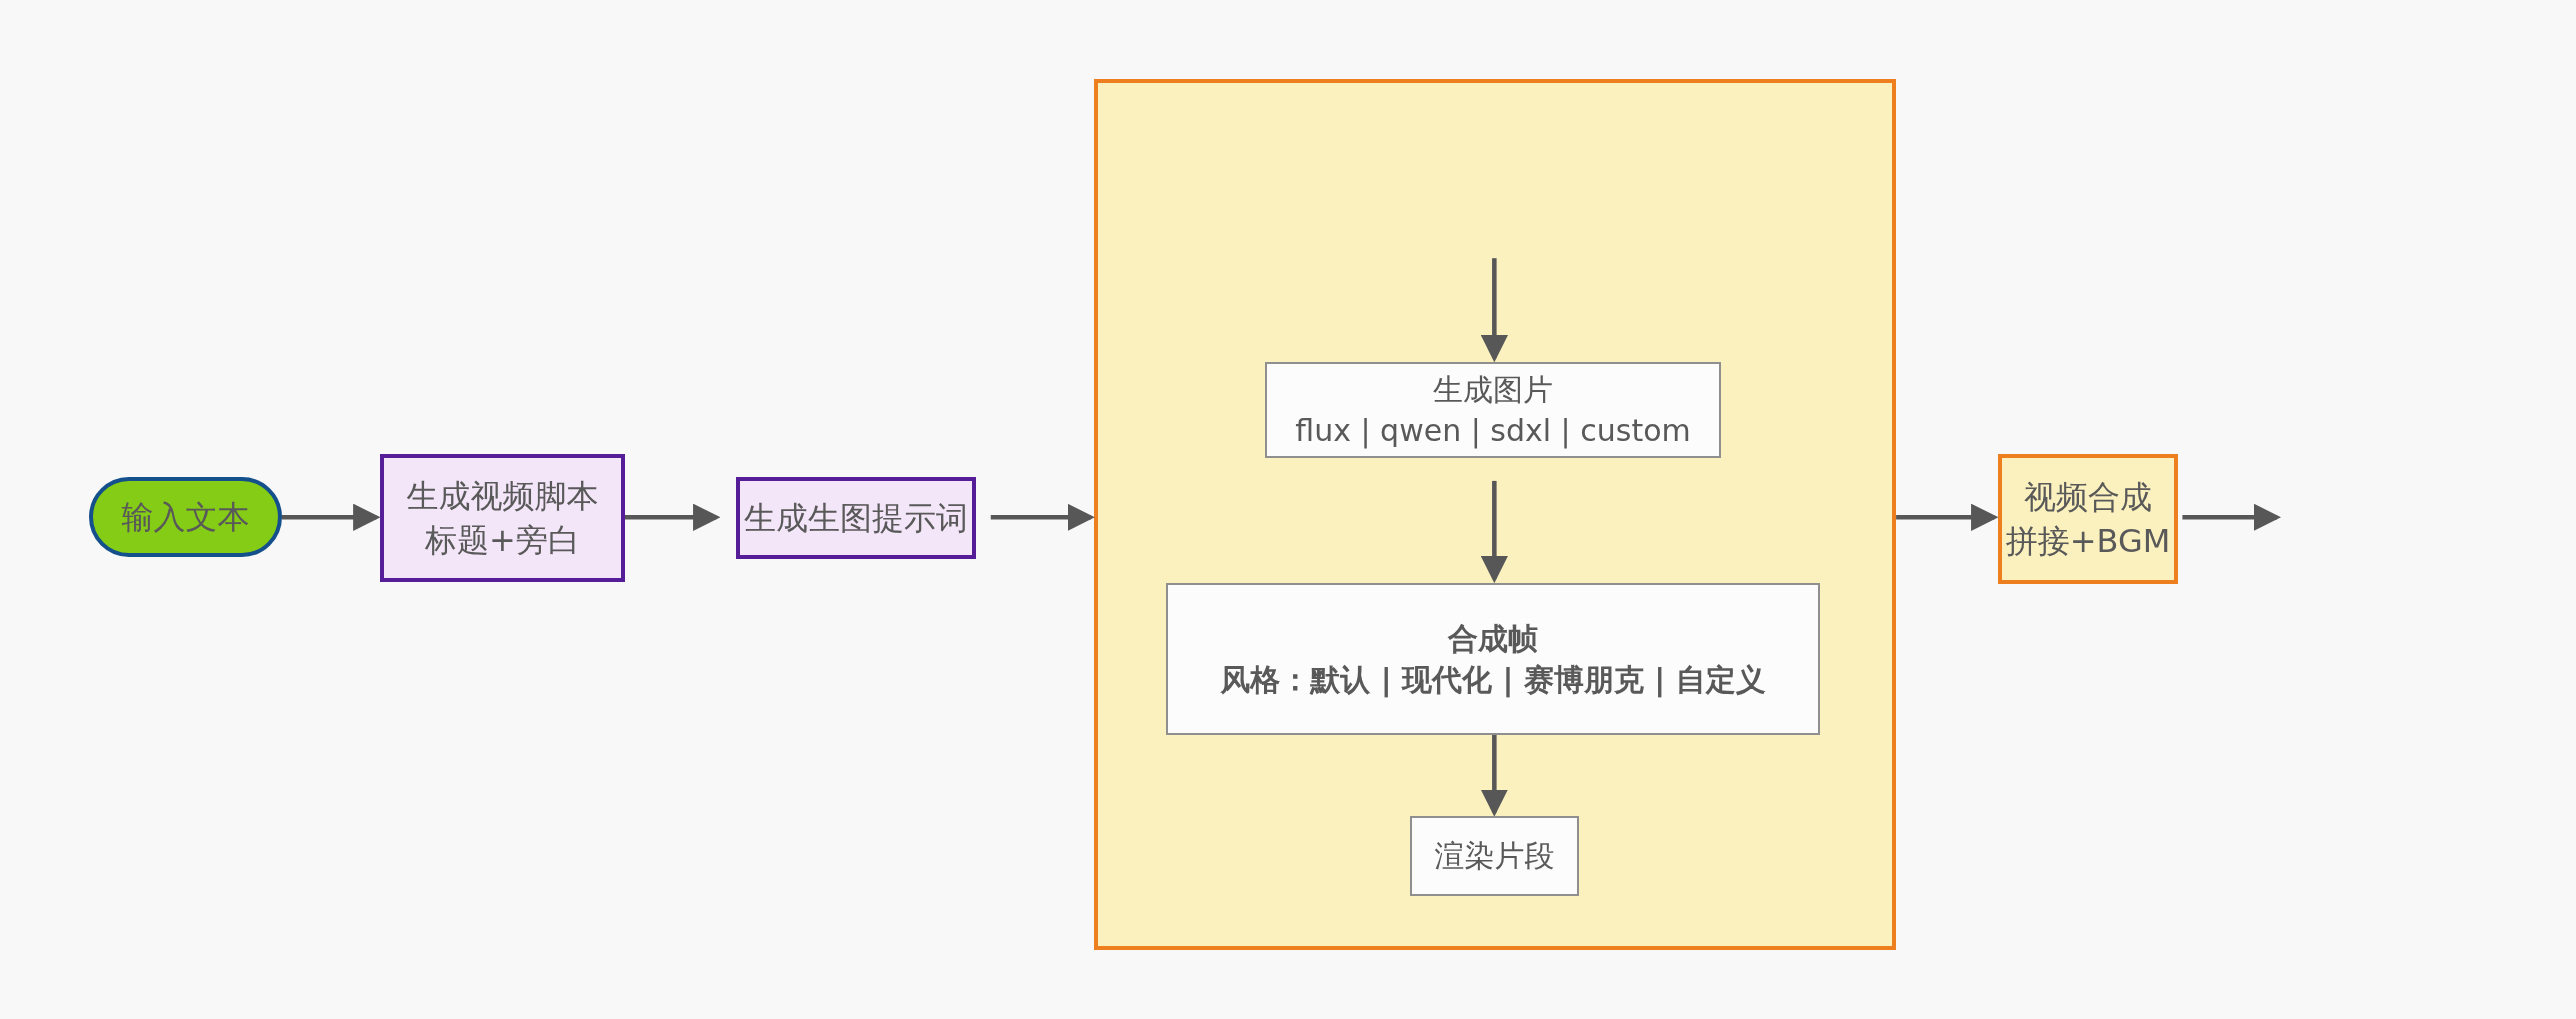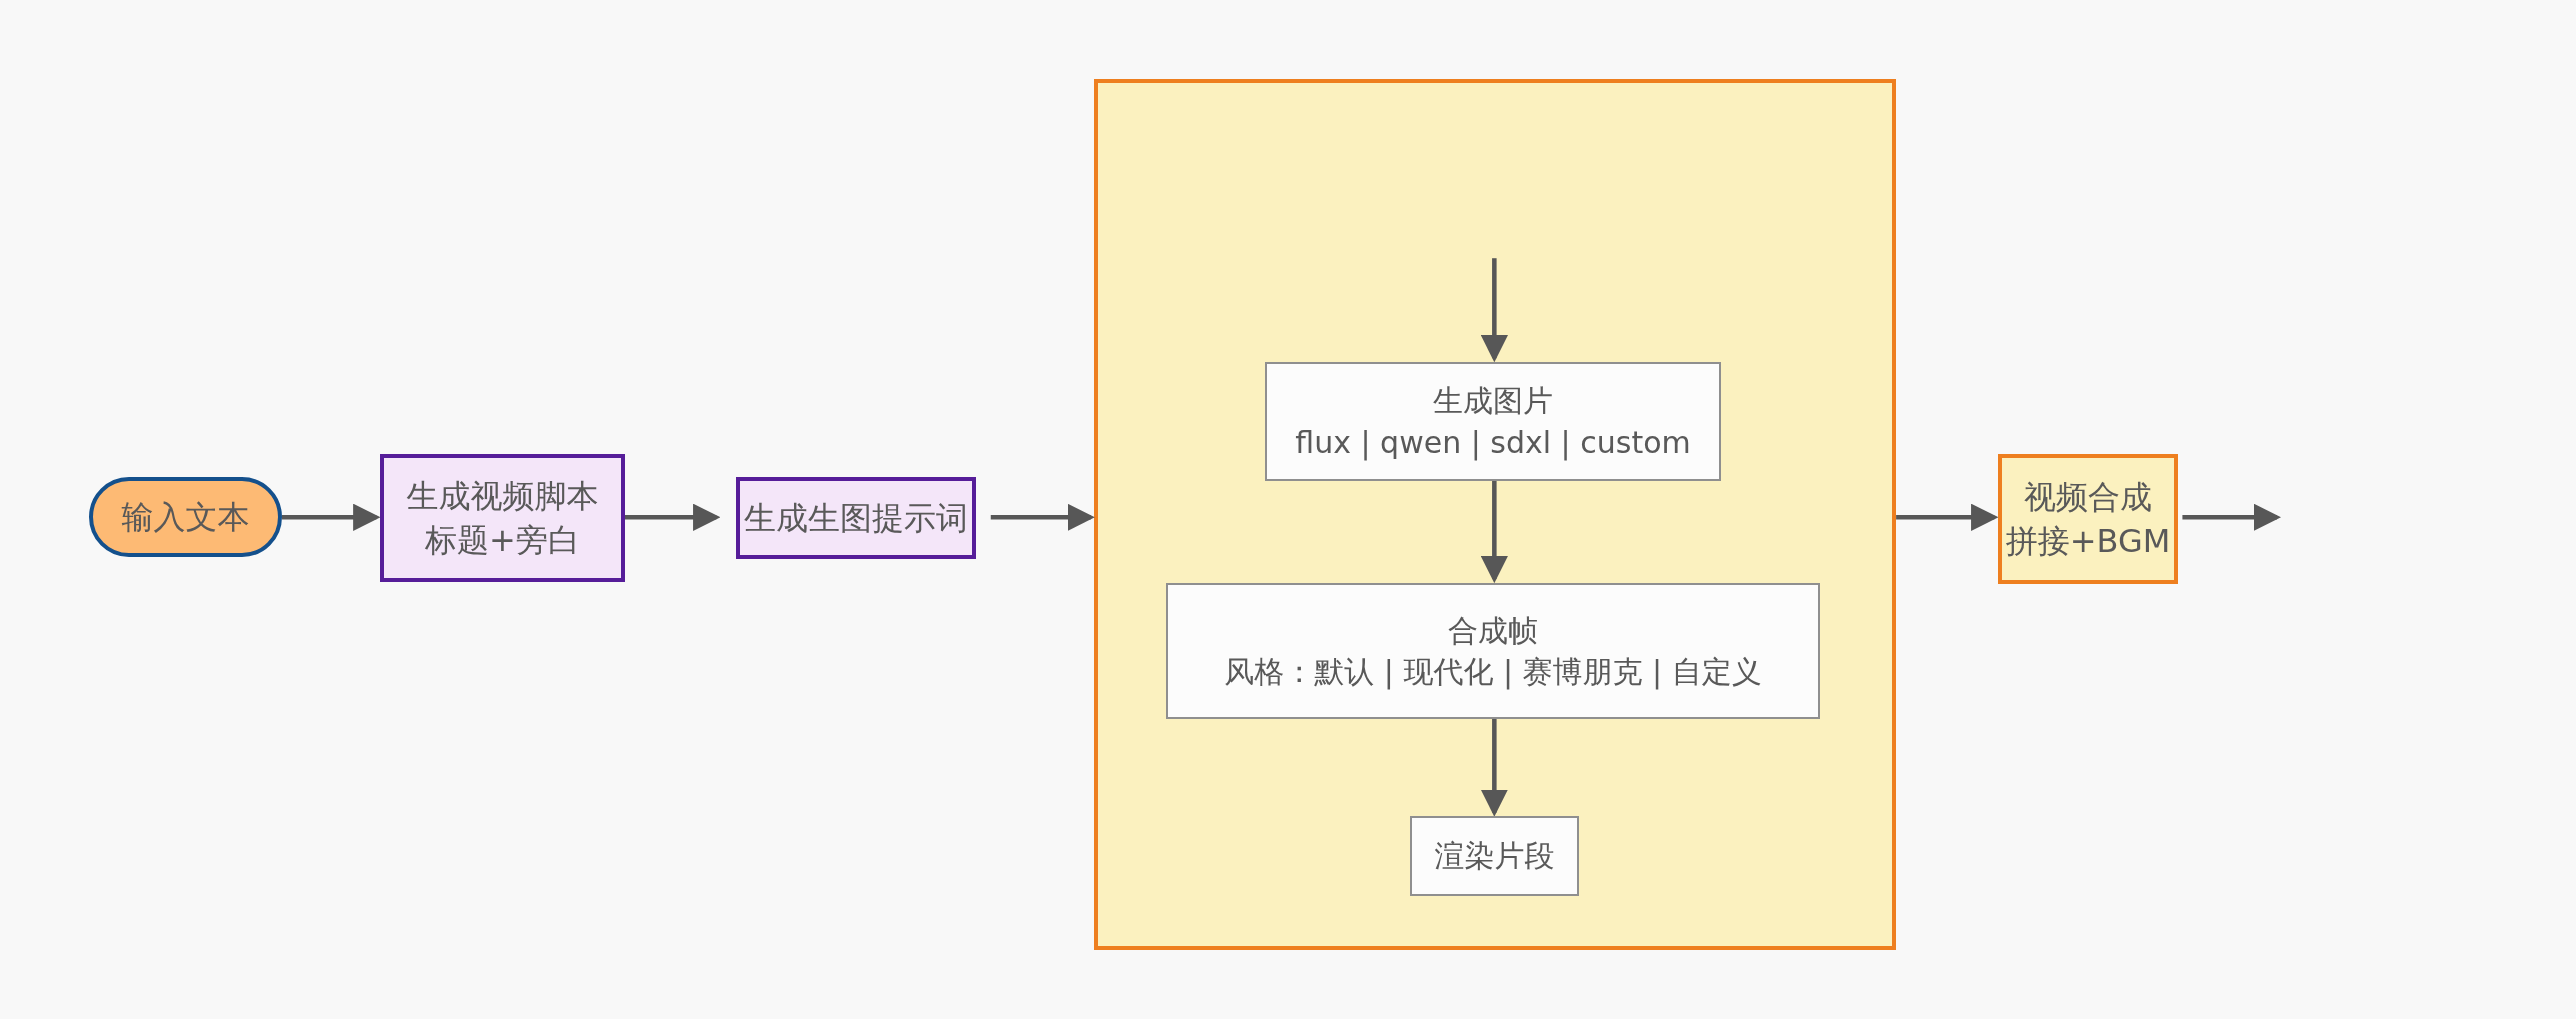--- a/index.html
+++ b/index.html
@@ -9,21 +9,21 @@
     font-family:"DejaVu Sans","Liberation Sans",sans-serif;
     color:#595959;
   }
   .arrows{position:absolute;left:0;top:0;z-index:2;}
   .node{
     position:absolute;z-index:3;box-sizing:border-box;
     display:flex;flex-direction:column;align-items:center;justify-content:center;
     text-align:center;line-height:1.38;white-space:nowrap;
   }
   .pill{
-    background:#fdba74;border:4.5px solid #14508c;border-radius:42px;
+    background:#84cc16;border:4.5px solid #14508c;border-radius:42px;
     font-size:32px;
   }
   .process{
     background:#f4e6f9;border:4.5px solid #561d99;font-size:32px;
   }
   .group{
     position:absolute;z-index:1;box-sizing:border-box;
     background:#fbf1bf;border:4.5px solid #ee7f1f;
   }
   .step{
@@ -63,26 +63,26 @@
   <div class="node process" style="left:380px;top:454px;width:245px;height:128px;">
     <span>生成视频脚本</span>
     <span>标题+旁白</span>
   </div>
 
   <div class="node process" style="left:736px;top:477px;width:240px;height:82px;">
     <span>生成生图提示词</span>
   </div>
 
 
-  <div class="node step" style="left:1265px;top:362px;width:456px;height:119px;">
+  <div class="node step" style="left:1265px;top:362px;width:456px;height:96px;">
     <span>生成图片</span>
     <span>flux | qwen | sdxl | custom</span>
   </div>
 
-  <div class="node step" style="left:1166px;top:583px;width:654px;height:136px;">
+  <div class="node step" style="left:1166px;top:583px;width:654px;height:152px;font-weight:bold;">
     <span>合成帧</span>
     <span>风格：默认 | 现代化 | 赛博朋克 | 自定义</span>
   </div>
 
   <div class="node step" style="left:1410px;top:816px;width:169px;height:80px;text-align:center;">
     <span>渲染片段</span>
   </div>
 
   <div class="node accent" style="left:1998px;top:454px;width:180px;height:130px;">
     <span>视频合成</span>

